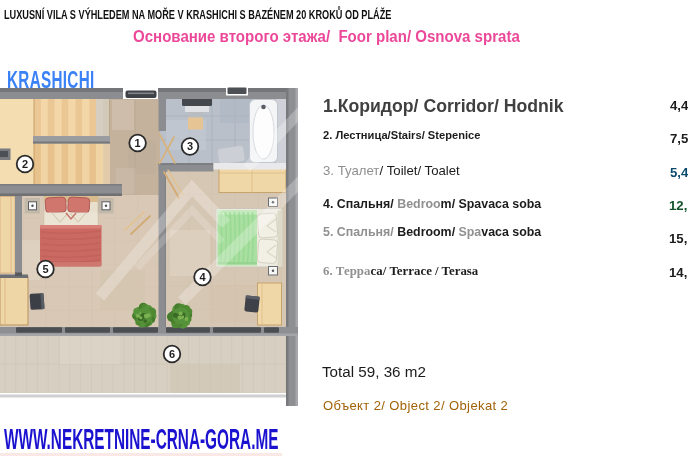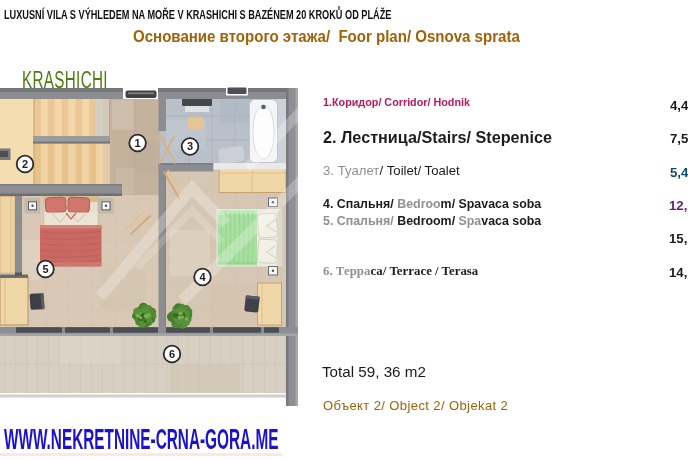--- a/index.html
+++ b/index.html
@@ -9,45 +9,45 @@
   .abs{position:absolute;white-space:nowrap;}
   .gray{color:#909090;}
 </style>
 </head>
 <body>
 
 <div class="abs" style="left:4px;top:7.3px;font-size:13px;font-weight:700;color:#111;">
   <span class="sx" id="topline" style="transform:scaleX(0.705);">LUXUSNÍ VILA S VÝHLEDEM NA MOŘE V KRASHICHI S BAZÉNEM 20 KROKŮ OD PLÁŽE</span>
 </div>
 
-<div class="abs" style="left:133px;top:27.9px;font-size:16px;font-weight:700;color:#a16207;">
+<div class="abs" style="left:133px;top:27.9px;font-size:16px;font-weight:700;color:#ec4899;">
   <span class="sx" id="title" style="transform:scaleX(0.94);">Основание второго этажа/&nbsp; Foor plan/ Osnova sprata</span>
 </div>
 
-<div class="abs" style="left:22px;top:67.2px;font-size:23.5px;font-weight:400;color:#4d7c0f;">
+<div class="abs" style="left:7px;top:67.2px;font-size:23.5px;font-weight:700;color:#3b82f6;">
   <span class="sx" id="krash" style="transform:scaleX(0.648);letter-spacing:0.5px;">KRASHICHI</span>
 </div>
 
-<div class="abs leg" style="left:323px;top:95.9px;font-size:11px;font-weight:700;color:#be185d;text-align:center;"><span class="sx" style="transform:scaleX(0.98);">1.Коридор/ Corridor/ Hodnik</span></div>
+<div class="abs leg" style="left:323px;top:95.9px;font-size:18px;font-weight:700;color:#404040;text-align:center;"><span class="sx" style="transform:scaleX(0.98);">1.Коридор/ Corridor/ Hodnik</span></div>
 
 <div class="abs" style="left:670px;top:97.8px;font-size:13.2px;font-weight:700;color:#1c1c1c;">4,4</div>
 
-<div class="abs leg" style="left:323px;top:129.3px;font-size:16px;font-weight:700;color:#1c1c1c;"><span class="sx" style="transform:scaleX(1.012);">2. Лестница/Stairs/ Stepenice</span></div>
+<div class="abs leg" style="left:323px;top:129.3px;font-size:11px;font-weight:700;color:#1c1c1c;"><span class="sx" style="transform:scaleX(1.012);">2. Лестница/Stairs/ Stepenice</span></div>
 
 <div class="abs" style="left:670px;top:131.2px;font-size:13.2px;font-weight:700;color:#1c1c1c;">7,5</div>
 
 <div class="abs leg" style="left:323px;top:162.7px;font-size:13.2px;font-weight:400;color:#1c1c1c;"><span class="sx" style="transform:scaleX(1.0);"><span class="gray">3. Туалет</span>/ Toilet/ Toalet</span></div>
 
 <div class="abs" style="left:670px;top:164.6px;font-size:13.2px;font-weight:700;color:#0c4a6e;">5,4</div>
 
 <div class="abs leg" style="left:323px;top:196.1px;font-size:13.2px;font-weight:700;color:#1c1c1c;"><span class="sx" style="transform:scaleX(0.94);">4. Спальня/ <span class="gray">Bedroo</span>m/ Spavaca soba</span></div>
 
-<div class="abs" style="left:669px;top:198px;font-size:13.2px;font-weight:700;color:#701a75;">12,</div>
-
-<div class="abs leg" style="left:323px;top:213px;font-size:13.2px;font-weight:700;color:#1c1c1c;"><span class="sx" style="transform:scaleX(0.94);"><span class="gray">5. Спальня/</span> Bedroom/ <span class="gray">Spa</span>vaca soba</span></div>
+<div class="abs" style="left:669px;top:198px;font-size:13.2px;font-weight:700;color:#14532d;">12,</div>
+
+<div class="abs leg" style="left:323px;top:224px;font-size:13.2px;font-weight:700;color:#1c1c1c;"><span class="sx" style="transform:scaleX(0.94);"><span class="gray">5. Спальня/</span> Bedroom/ <span class="gray">Spa</span>vaca soba</span></div>
 
 <div class="abs" style="left:669px;top:231.4px;font-size:13.2px;font-weight:700;color:#1c1c1c;">15,</div>
 
 <div class="abs leg" style="left:323px;top:262.9px;font-size:13.2px;font-weight:700;color:#1c1c1c;font-family:Liberation Serif, serif;"><span class="sx" style="transform:scaleX(0.975);"><span class="gray">6. Терра</span>са/ Terrace / Terasa</span></div>
 
 <div class="abs" style="left:669px;top:264.8px;font-size:13.2px;font-weight:700;color:#1c1c1c;">14,</div>
 
 <div class="abs" style="left:322px;top:362.5px;font-size:15.2px;font-weight:400;color:#1b1b1b;">Total 59, 36 m2</div>
 
 <div class="abs" style="left:323px;top:398px;font-size:13px;color:#a16207;letter-spacing:0.4px;">Объект 2/ Object 2/ Objekat 2</div>

